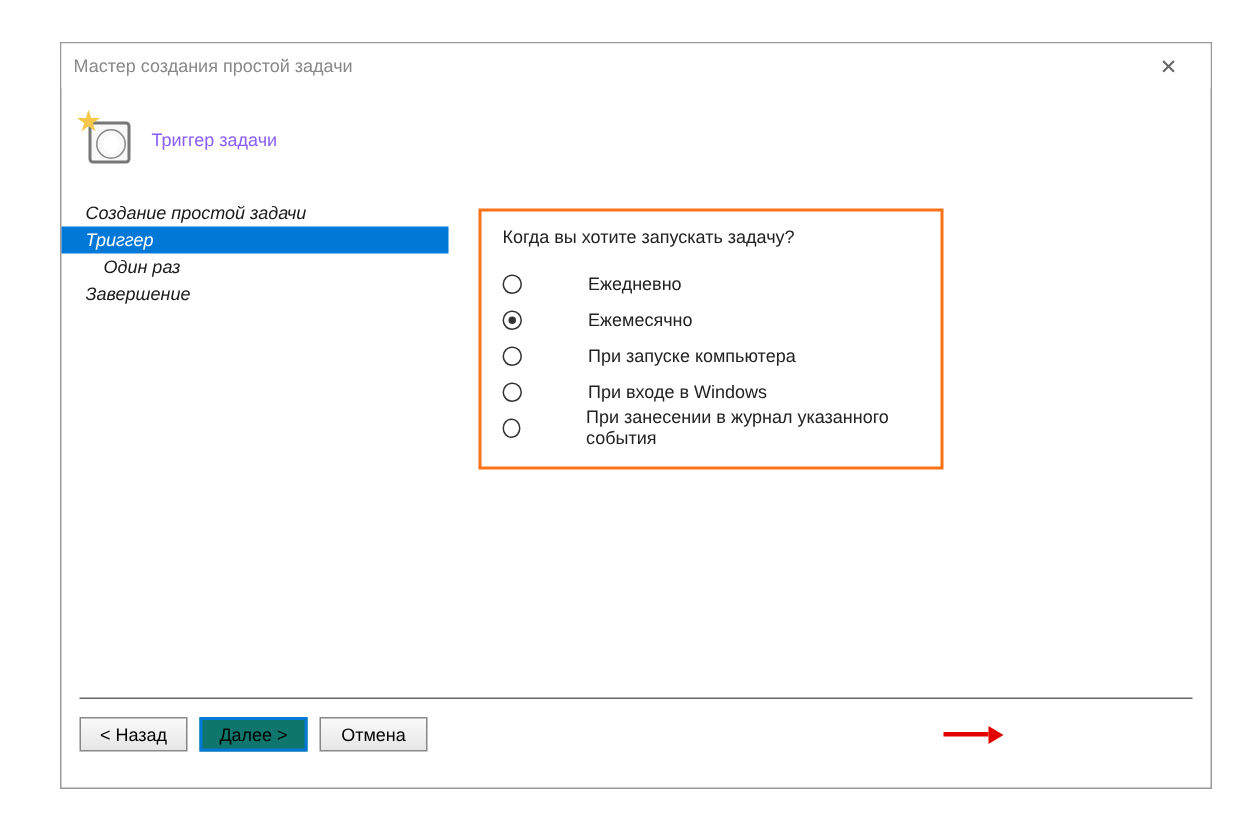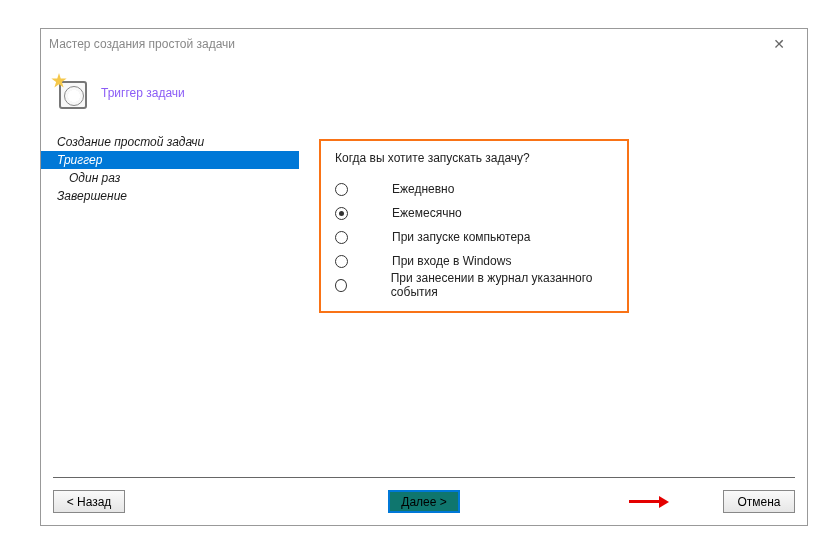--- a/index.html
+++ b/index.html
@@ -18,21 +18,21 @@
     .step-row.selected { background: #0078d7; color: #fff; }
     .step-row.sub { padding-left: 28px; }
     .body { flex: 1; display: flex; }
     .sidebar { width: 258px; padding-top: 6px; font-style: italic; }
     .main { flex: 1; position: relative; padding: 12px 20px; }
     .highlight-box { border: 2px solid #f97316; border-radius: 0; padding: 10px 14px 14px 14px; width: 310px; }
     .question { font-size: 12px; color: #222; margin-bottom: 12px; }
     .radio-row { display: flex; align-items: center; font-size: 12px; color: #222; height: 24px; gap: 36px; }
     .radio { width: 13px; height: 13px; border: 1px solid #333; border-radius: 50%; margin-right: 8px; display: flex; align-items: center; justify-content: center; background: #fff; }
     .radio.checked::after { content: ""; width: 5px; height: 5px; background: #333; border-radius: 50%; }
-    .footer { height: 48px; border-top: 1px solid #666; margin: 0 12px; display: flex; align-items: center; justify-content: space-between; gap: 8px; padding-right: 0; position: relative; }
+    .footer { height: 48px; border-top: 1px solid #666; margin: 12px 12px; display: flex; align-items: center; justify-content: flex-start; gap: 8px; padding-right: 0; position: relative; }
     .btn { min-width: 72px; height: 23px; font-size: 12px; display: flex; align-items: center; justify-content: center; background: linear-gradient(#fafafa,#e6e6e6); border: 1px solid #888; cursor: default; }
     .btn.primary { border: 2px solid #0078d7; background: #0f766e; }
     .btn.hidden-back { position: relative; }
     .arrow { position: absolute; left: 576px; top: 50%; transform: translateY(-50%); display: flex; align-items: center; }
     .arrow-line { width: 30px; height: 3px; background: #e40000; }
     .arrow-head { width: 0; height: 0; border-top: 6px solid transparent; border-bottom: 6px solid transparent; border-left: 10px solid #e40000; }
   </style>
 </head>
 <body>
 

